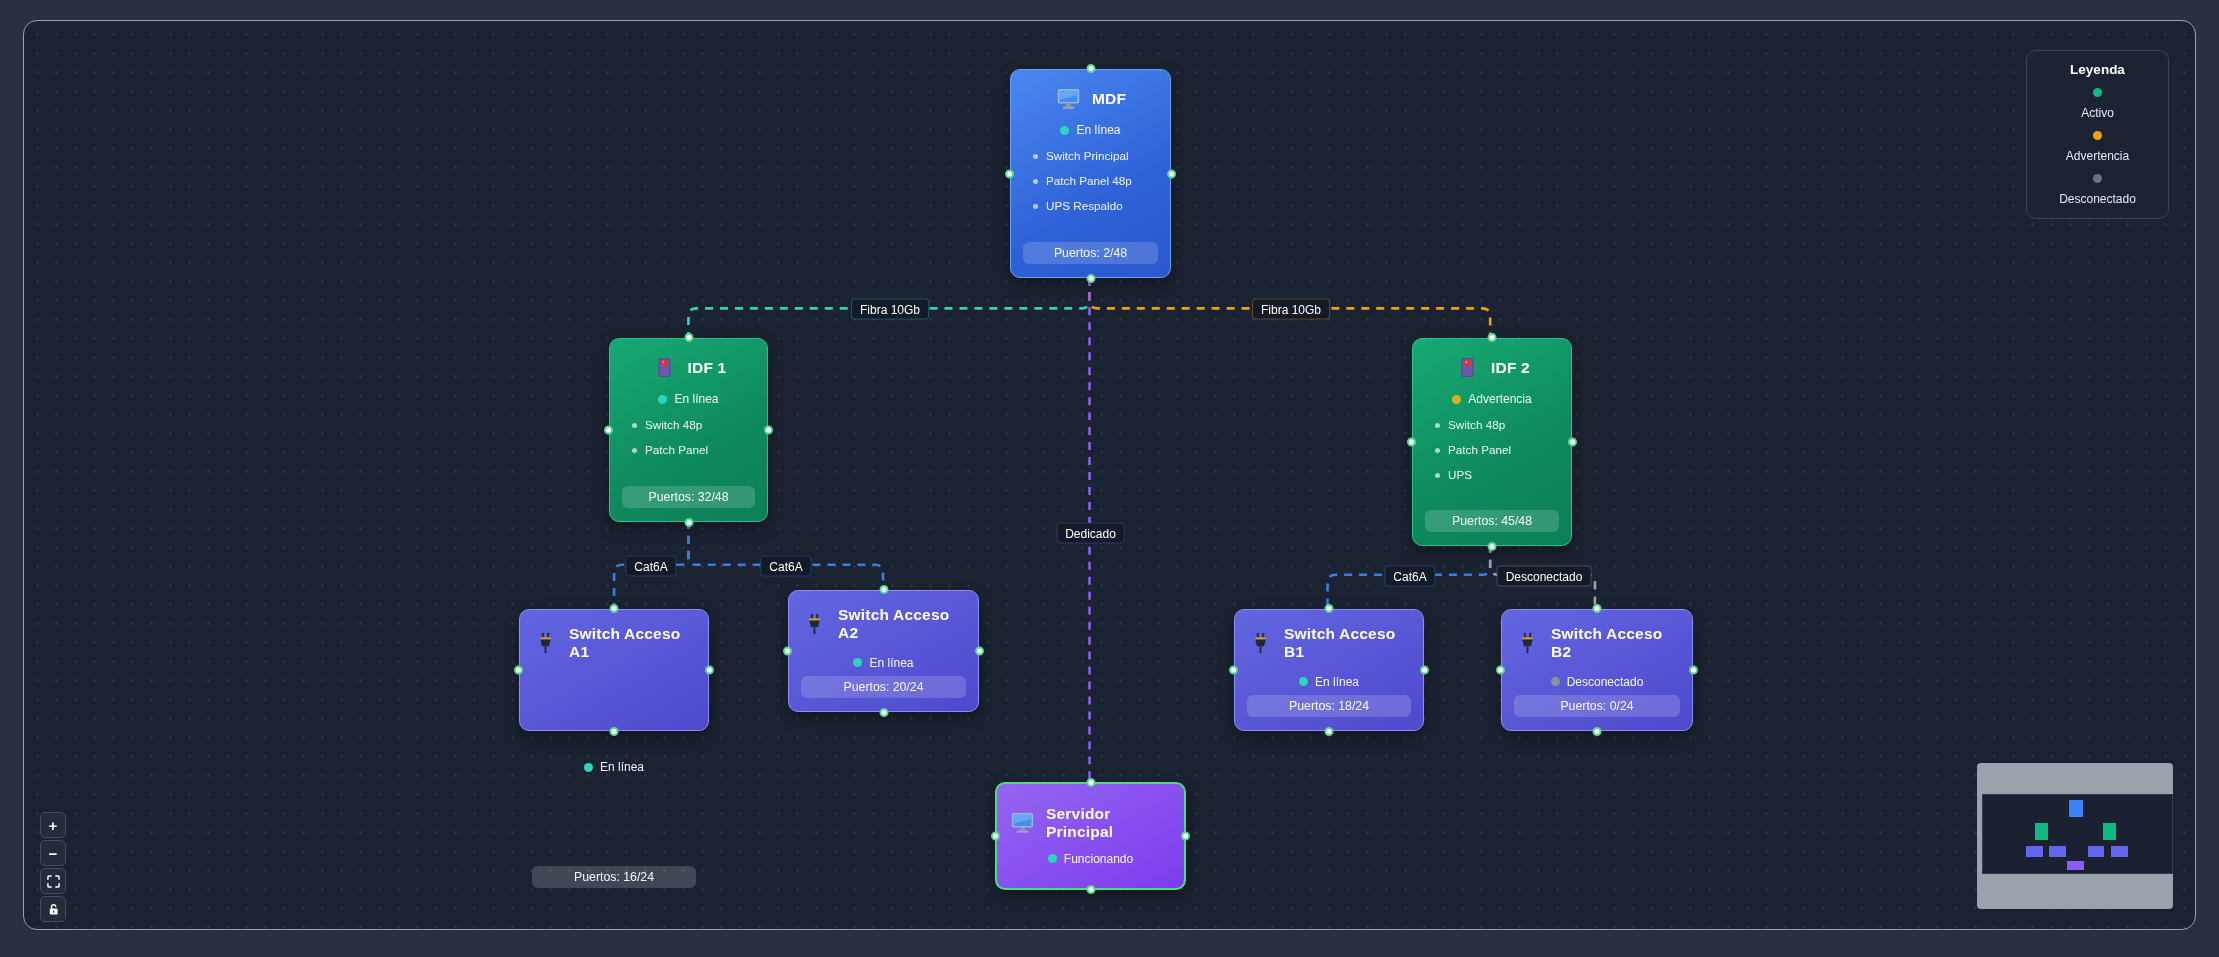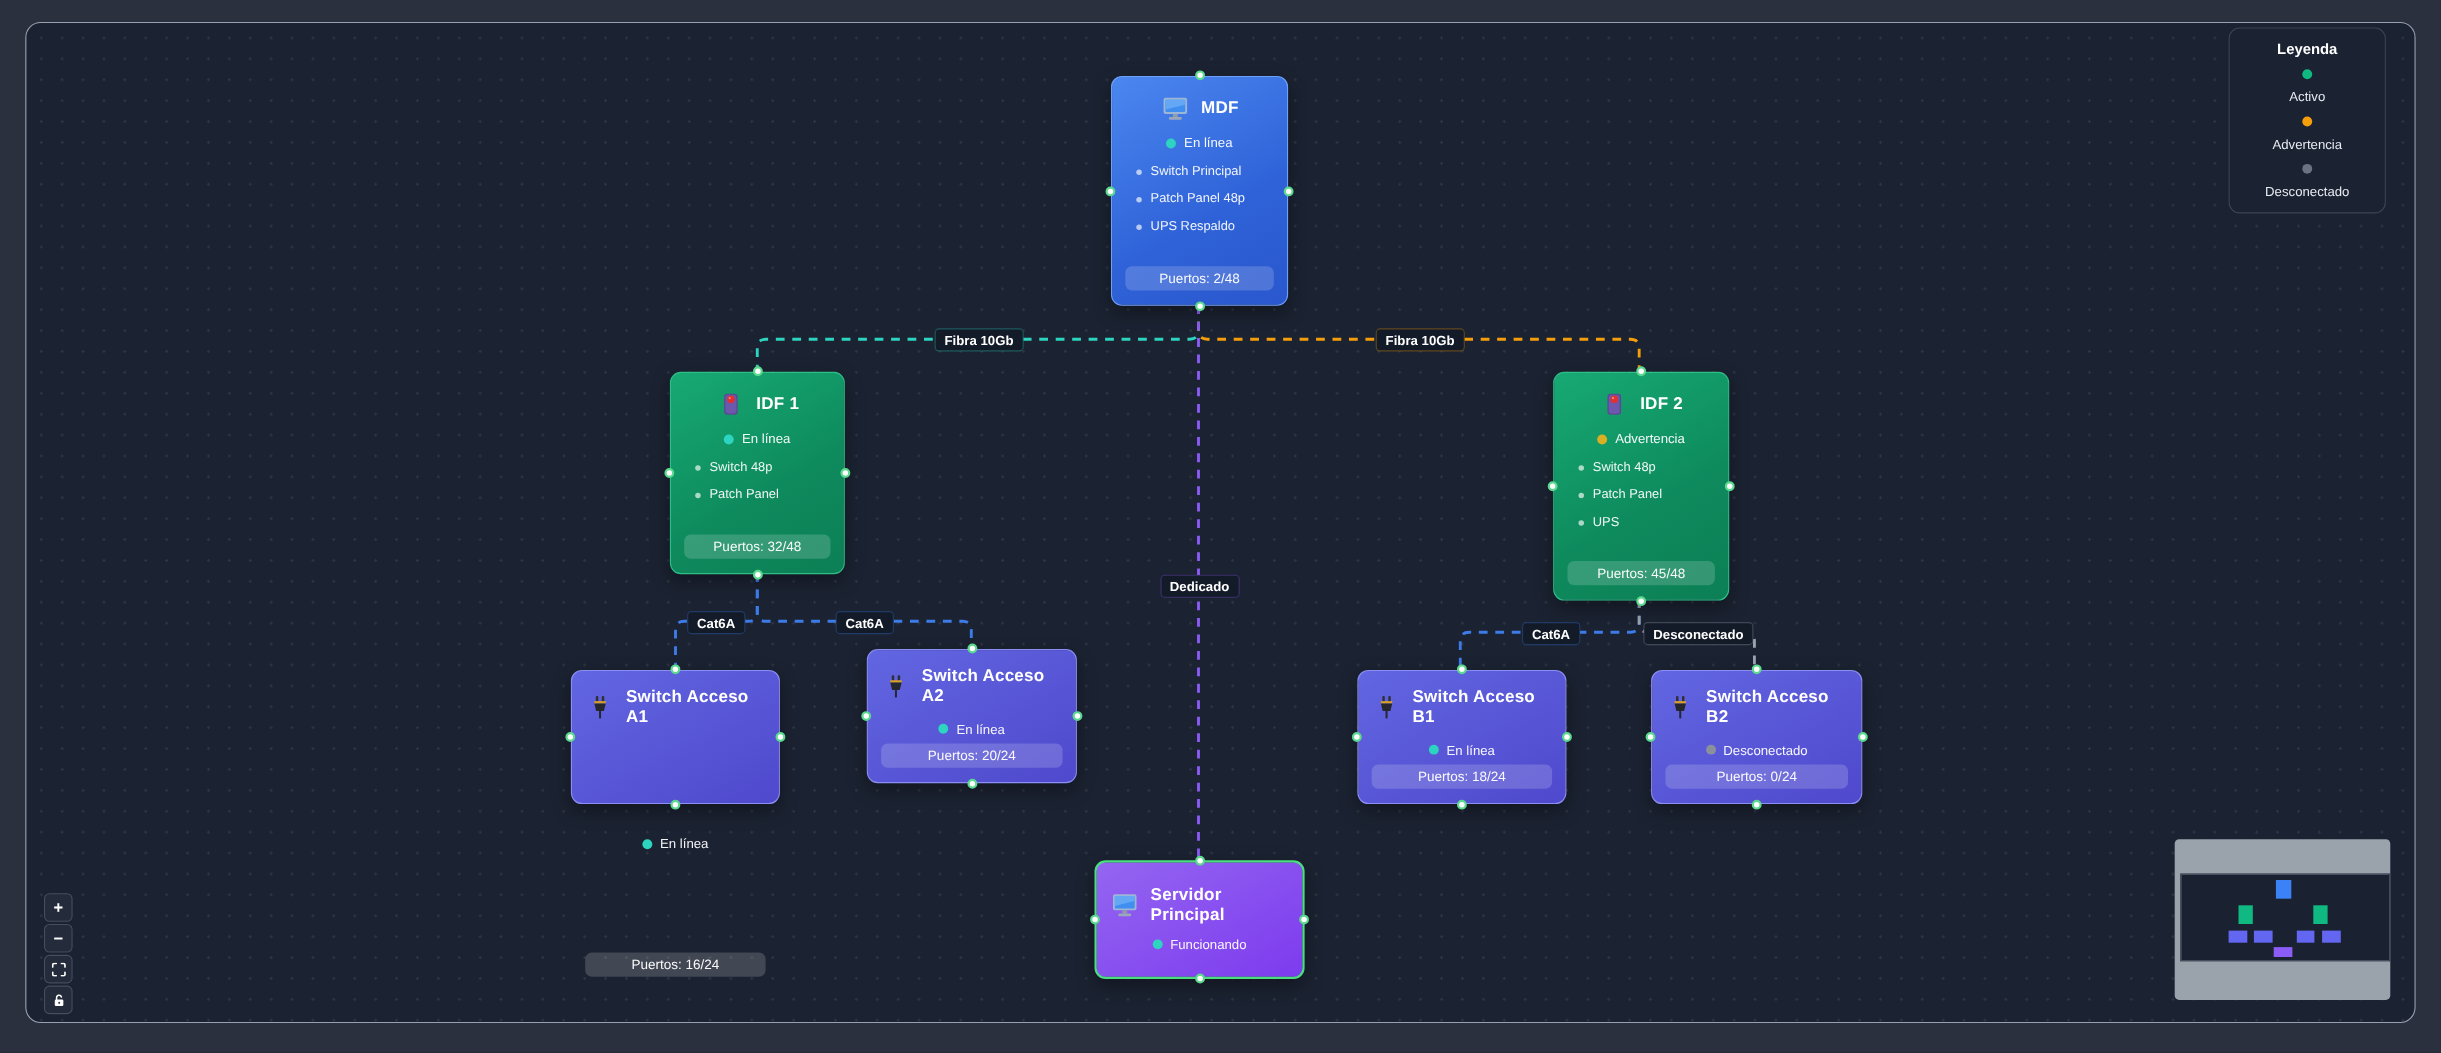--- a/index.html
+++ b/index.html
@@ -57,27 +57,27 @@
   }
   .h-top    { top: -6px;  left: 50%; transform: translateX(-50%); }
   .h-bottom { bottom: -6px; left: 50%; transform: translateX(-50%); }
   .h-left   { left: -6px; top: 50%; transform: translateY(-50%); }
   .h-right  { right: -6px; top: 50%; transform: translateY(-50%); }
 
   
   .edge-label {
     position: absolute; transform: translate(-50%,-50%);
     background: #141b28; border: 1px solid #3c4a50; border-radius: 4px;
-    color: #fff; font-size: 12px; font-weight: 700;
+    color: #fff; font-size: 12px; font-weight: 400;
     padding: 2.5px 8px; white-space: nowrap; z-index: 4;
   }
 
   
   .legend {
-    position: absolute; top: 4px; right: 26px; width: 143px;
+    position: absolute; top: 29px; right: 26px; width: 143px;
     background: rgba(27,35,50,.92); border: 1px solid #3b4452; border-radius: 10px;
     padding: 11px 14px 12px 14px; z-index: 6; margin-left: 12px;
   }
   .legend-title { text-align: center; color: #fff; font-weight: 700; font-size: 13.5px; margin-bottom: 11px; }
   .legend-item { display: flex; align-items: center; gap: 9px; color: #e7eaf0; font-size: 12px; margin-bottom: 11px; flex-direction: column; }
   .legend-item:last-child { margin-bottom: 0; }
   .legend-dot { width: 9px; height: 9px; border-radius: 50%; flex: 0 0 auto; }
 
   
   .controls { position: absolute; left: 16px; bottom: 7px; display: flex; flex-direction: column; gap: 2px; z-index: 6; }

